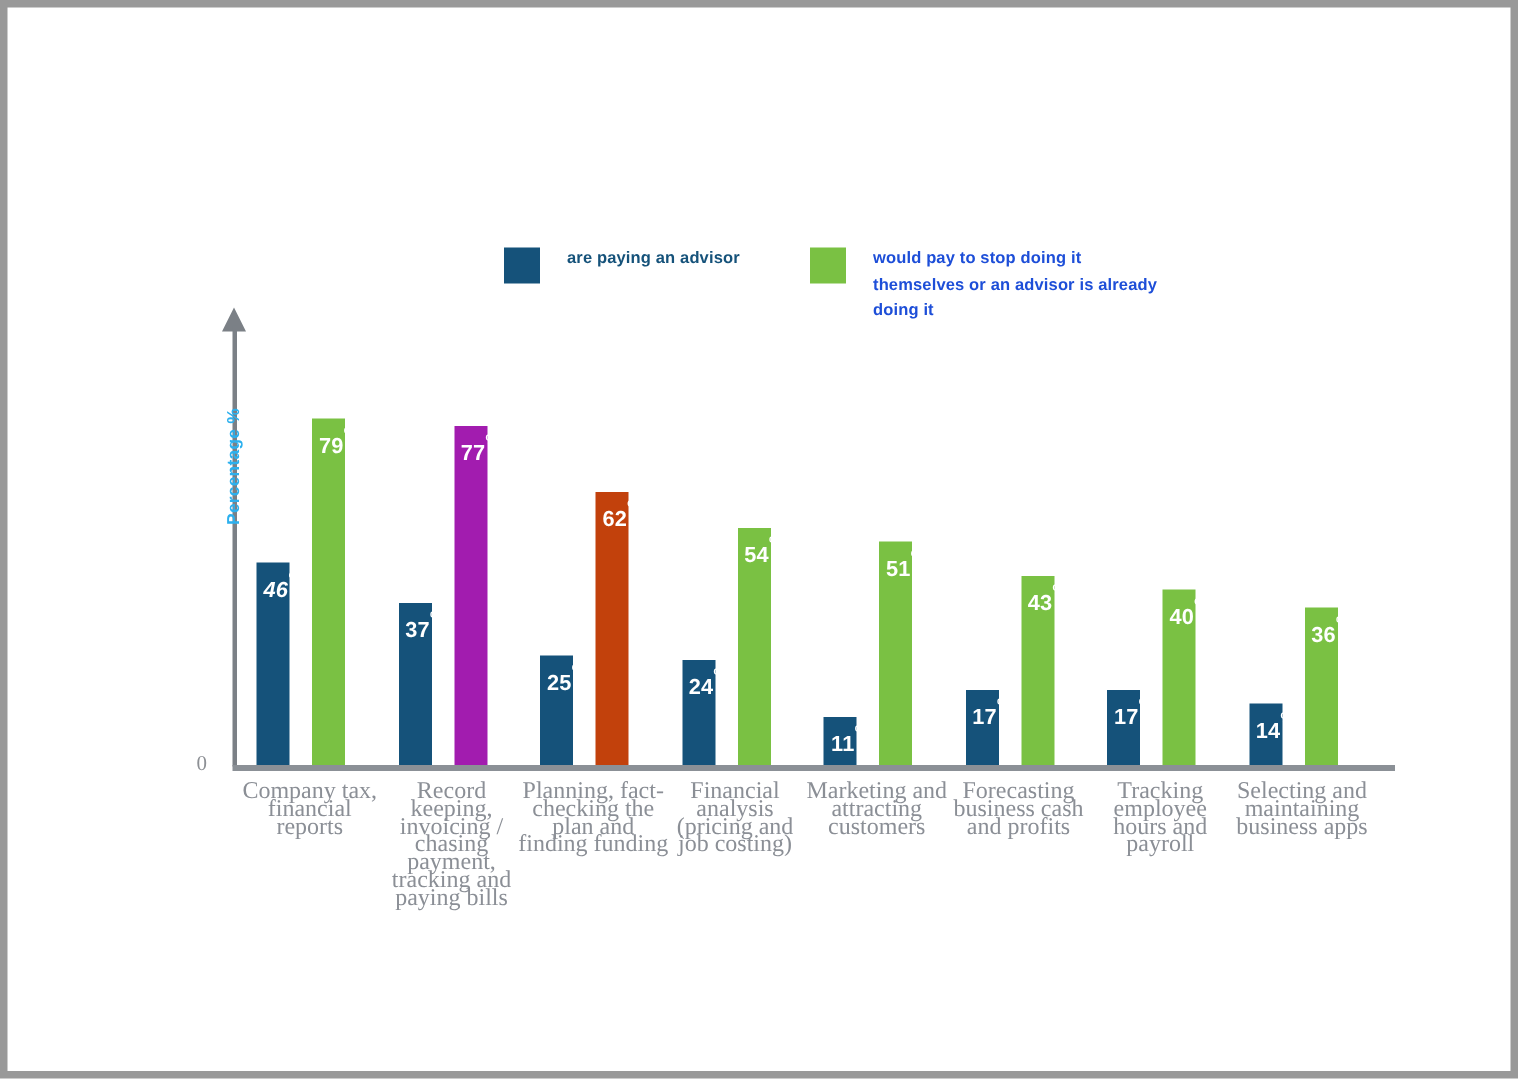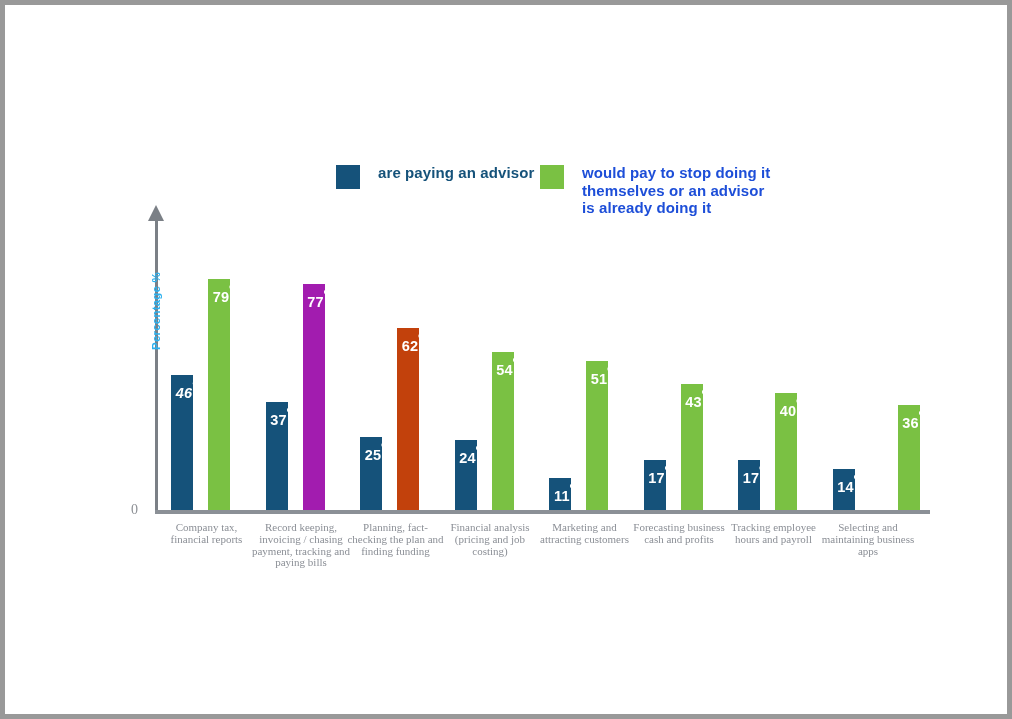--- a/index.html
+++ b/index.html
@@ -43,21 +43,21 @@
     align-items: flex-start;
   }
   .legend-swatch {
     width: 24px;
     height: 24px;
     flex: 0 0 24px;
     margin-top: 1px;
   }
   .legend-label {
     margin-left: 18px;
-    font-size: 15px;
+    font-size: 11px;
     font-weight: bold;
     line-height: 17.5px;
     letter-spacing: 0.1px;
   }
   #legend-entry-blue { left: 6px; top: 4px; }
   #legend-entry-blue .legend-swatch { background: #15527a; }
   #legend-entry-blue .legend-label { color: #15527a; white-space: nowrap; }
   #legend-entry-green { left: 210px; top: 4px; }
   #legend-entry-green .legend-swatch { background: #7ac143; }
   #legend-entry-green .legend-label { color: #1d4ed8; width: 190px; }
@@ -165,21 +165,21 @@
     top: 517px;
     width: 760px;
     height: 60px;
   }
   .category-label {
     position: absolute;
     top: 0;
     width: 100px;
     text-align: center;
     font-family: "Liberation Serif", serif;
-    font-size: 11px;
+    font-size: 16px;
     line-height: 11.8px;
     color: #8b8f96;
   }
 </style>
 </head>
 <body>
 
 <div id="page-frame">
   <div id="canvas">
 
@@ -255,21 +255,21 @@
               <span class="bar-value">17<sup>%</sup></span>
             </div>
             <div class="bar bar-green" style="height: 117.2px; background: rgb(122, 193, 67);">
               <span class="bar-value">40<sup>%</sup></span>
             </div>
           </div>
           <div class="bar-group" style="left: 661.5px; height: 293px;">
             <div class="bar bar-blue" style="height: 41.02px; background: rgb(21, 82, 122);">
               <span class="bar-value">14<sup>%</sup></span>
             </div>
-            <div class="bar bar-green" style="height: 105.48px; background: rgb(122, 193, 67); margin-left: 28px;">
+            <div class="bar bar-green" style="height: 105.48px; background: rgb(122, 193, 67);">
               <span class="bar-value">36<sup>%</sup></span>
             </div>
           </div>
         </div>
       <div id="categories-layer">
           <div class="category-label" style="left: -14.5px;">Company tax, financial reports</div>
           <div class="category-label" style="left: 80px;">Record keeping, invoicing / chasing payment, tracking and paying bills</div>
           <div class="category-label" style="left: 174.5px;">Planning, fact-checking the plan and finding funding</div>
           <div class="category-label" style="left: 269px;">Financial analysis (pricing and job costing)</div>
           <div class="category-label" style="left: 363.5px;">Marketing and attracting customers</div>

